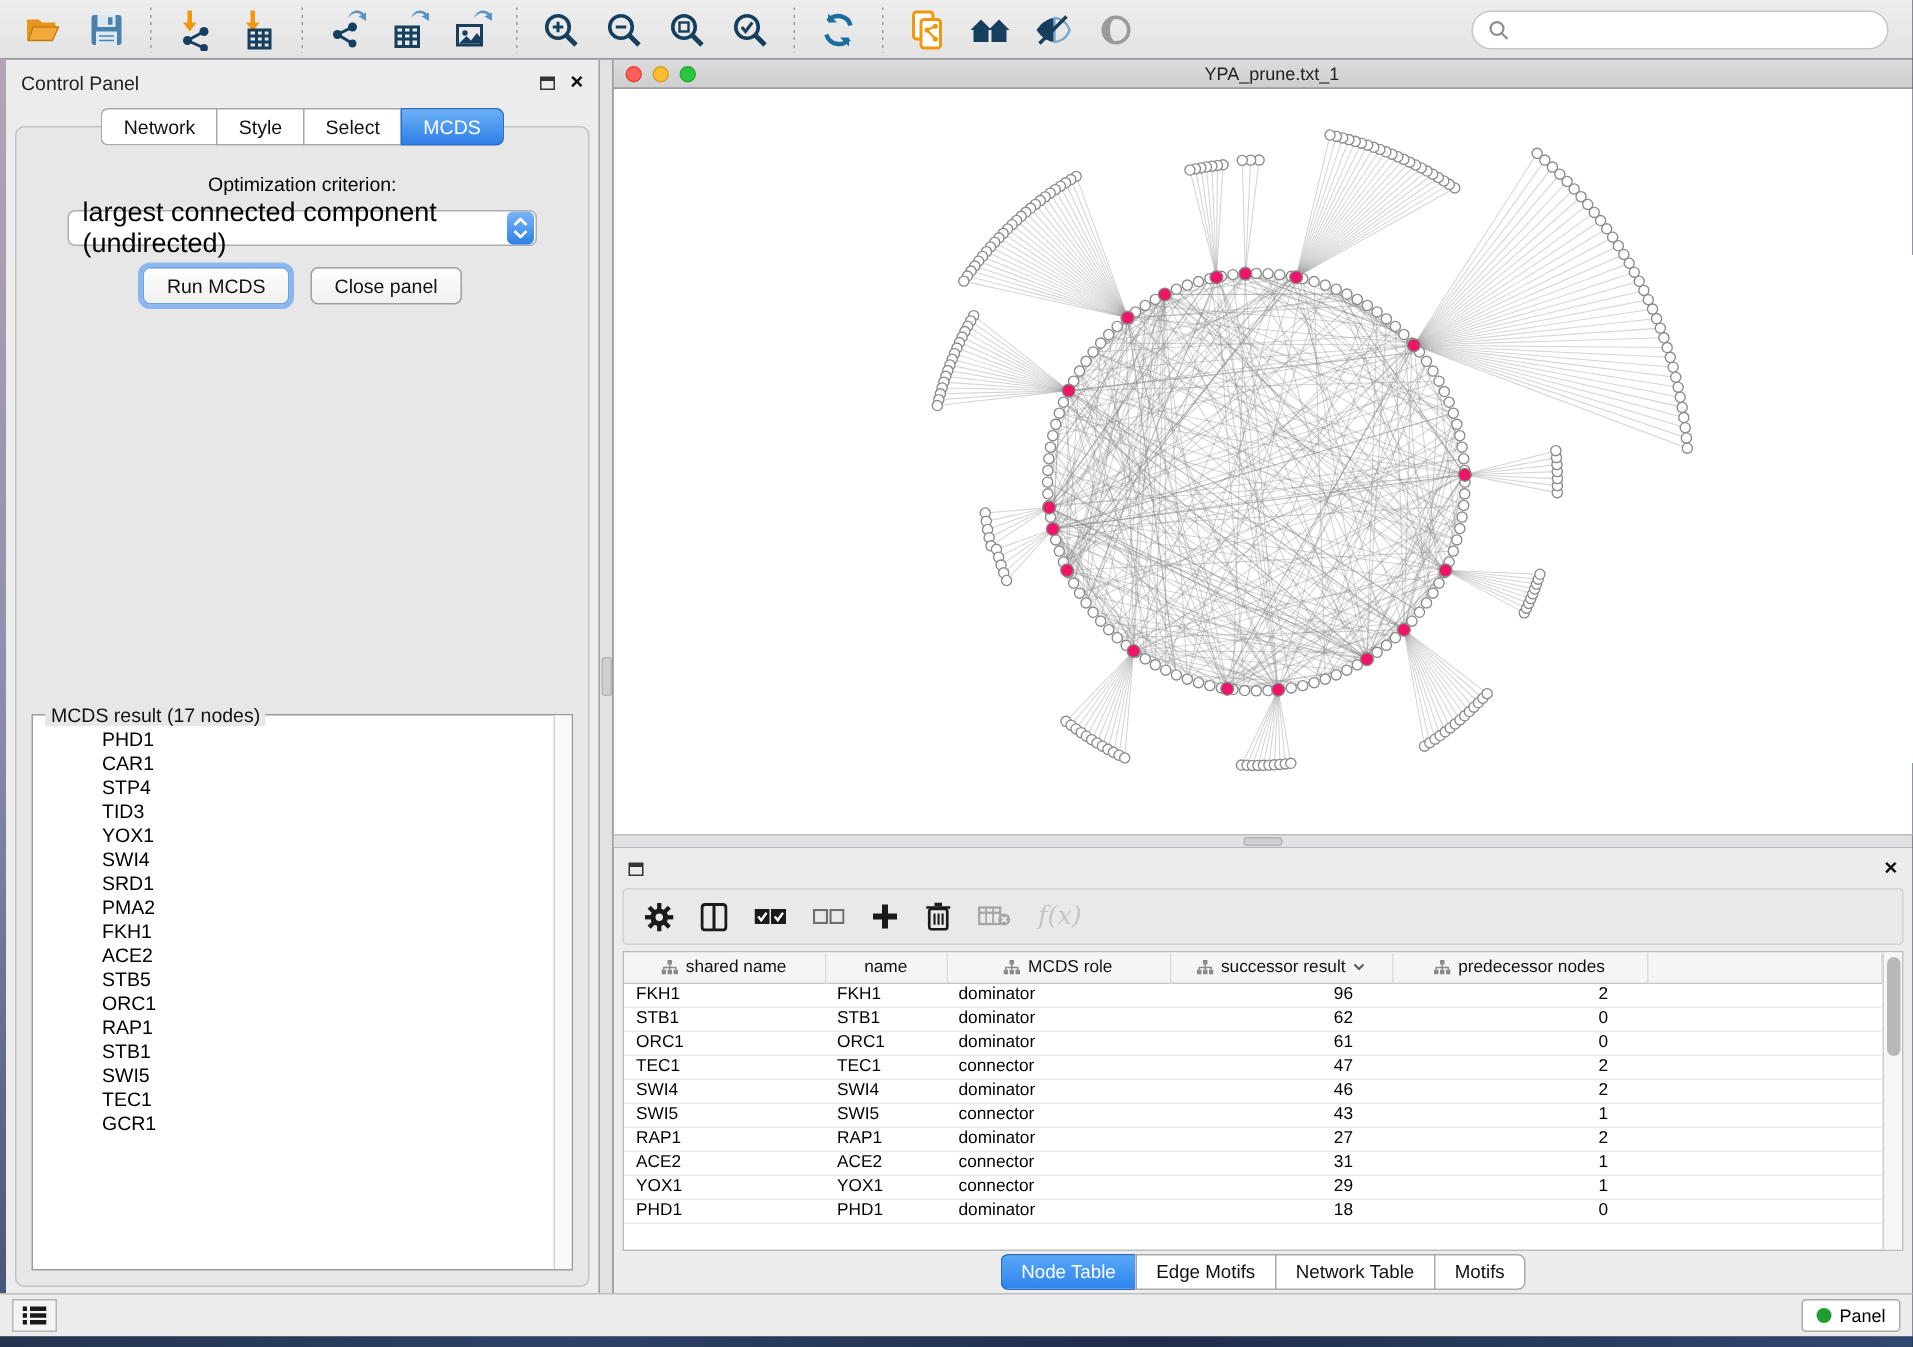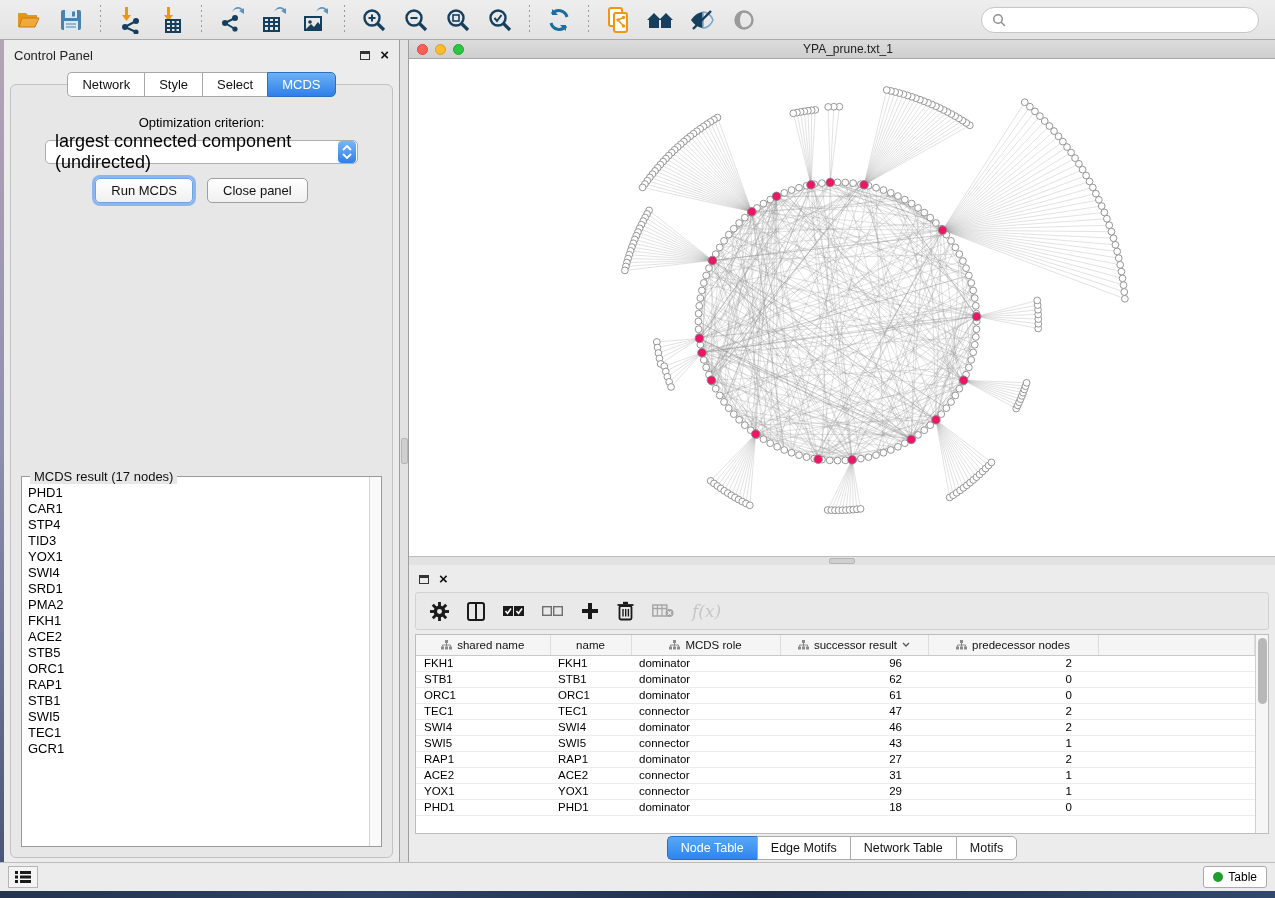--- a/index.html
+++ b/index.html
@@ -18,21 +18,21 @@
     border-radius:13px; display:flex; align-items:center; padding:0 10px; gap:6px; margin-right:6px; }
   .searchbox input { border:none; outline:none; flex:1; font-size:12px; background:transparent; }
 
   
   .main { flex:1; display:flex; min-height:0; }
   .wall-left { width:4px; background:linear-gradient(#b5a3b6,#8e8fae,#4a5679); }
   .wall-bottom { height:7px; background:linear-gradient(90deg,#24344f,#2e4266 30%,#1f2d4a 60%,#31486e); }
 
   .control-panel { width:396px; background:#ececec; border-right:1px solid #9e9e9e;
     display:flex; flex-direction:column; padding:4px 6px; position:relative; }
-  .panel-header { height:22px; display:flex; align-items:center; font-size:13px; color:#222; padding:0 4px; }
+  .panel-header { height:22px; display:flex; align-items:center; font-size:13px; color:#222; padding:0 4px;justify-content:space-between; }
   .panel-header .ph-title { flex:1; }
   .float-ico { width:10px; height:9px; border:1.5px solid #333; border-top:3px solid #333; margin-right:10px; cursor:pointer; }
   .close-x { font-size:15px; font-weight:bold; color:#111; line-height:10px; cursor:pointer; }
 
   .cp-tabs { display:flex; justify-content:center; margin-top:6px; position:relative; z-index:2; }
   .cp-tab { font-size:13px; padding:4px 14px; background:#fff; border:1px solid #a8a8a8;
     border-right:none; color:#111; cursor:pointer; }
   .cp-tab:first-child { border-radius:5px 0 0 5px; }
   .cp-tab:last-child { border-radius:0 5px 5px 0; border-right:1px solid #a8a8a8; }
   .cp-tab.active { background:linear-gradient(#6cb1f7,#2f7fe8); color:#fff; border-color:#2b6fc4; }
@@ -45,21 +45,21 @@
   .opt-select .sel-text { flex:1; }
   .sel-stepper { width:18px; height:22px; margin:0 1px; border-radius:4px;
     background:linear-gradient(#79b6f8,#2f7fe8); display:flex; flex-direction:column;
     align-items:center; justify-content:center; gap:2px; }
   .btn-row { display:flex; justify-content:center; gap:14px; margin-top:14px; }
   .btn { font-size:13px; padding:4px 15px; background:linear-gradient(#ffffff,#f0f0f0);
     border:1px solid #9f9f9f; border-radius:5px; cursor:pointer; color:#111; }
   .btn.focused { box-shadow:0 0 0 3px rgba(90,155,245,.65); border-color:#6fa3e0; }
 
   .result-box { margin-top:auto; height:371px; background:#fff; border:1px solid #9a9a9a;
-    position:relative; display:flex; }
+    position:relative; display:flex;padding-left:40px; }
   .result-legend { position:absolute; top:-8px; left:8px; background:#e7e7e7; padding:0 4px;
     font-size:13px; color:#111; }
   .result-list { flex:1; padding:8px 4px 4px 6px; font-size:13px; line-height:16px; color:#000; overflow:hidden; }
   .result-scroll { width:12px; border-left:1px solid #d5d5d5; background:#fafafa; }
 
   .vsplit { width:9px; background:#e2e2e2; border-right:1px solid #9e9e9e; position:relative; }
   .vsplit .grip { position:absolute; top:398px; left:1px; width:7px; height:26px;
     background:#cfcfcf; border:1px solid #b5b5b5; border-radius:2px; }
 
   .right-col { flex:1; display:flex; flex-direction:column; min-width:0; }
@@ -1455,18 +1455,18 @@
             <rect x="5" y="1" width="11" height="3"></rect>
             <rect x="0" y="5.5" width="3" height="3"></rect>
             <rect x="5" y="5.5" width="11" height="3"></rect>
             <rect x="0" y="10" width="3" height="3"></rect>
             <rect x="5" y="10" width="11" height="3"></rect>
           </g>
         </svg>
     </div>
     <div class="memory-btn">
       <span class="mem-dot"></span>
-      <span>Table</span>
+      <span>Panel</span>
     </div>
   </div>
 
   <div class="wall-bottom"></div>
 </div>
 
 </body></html>

